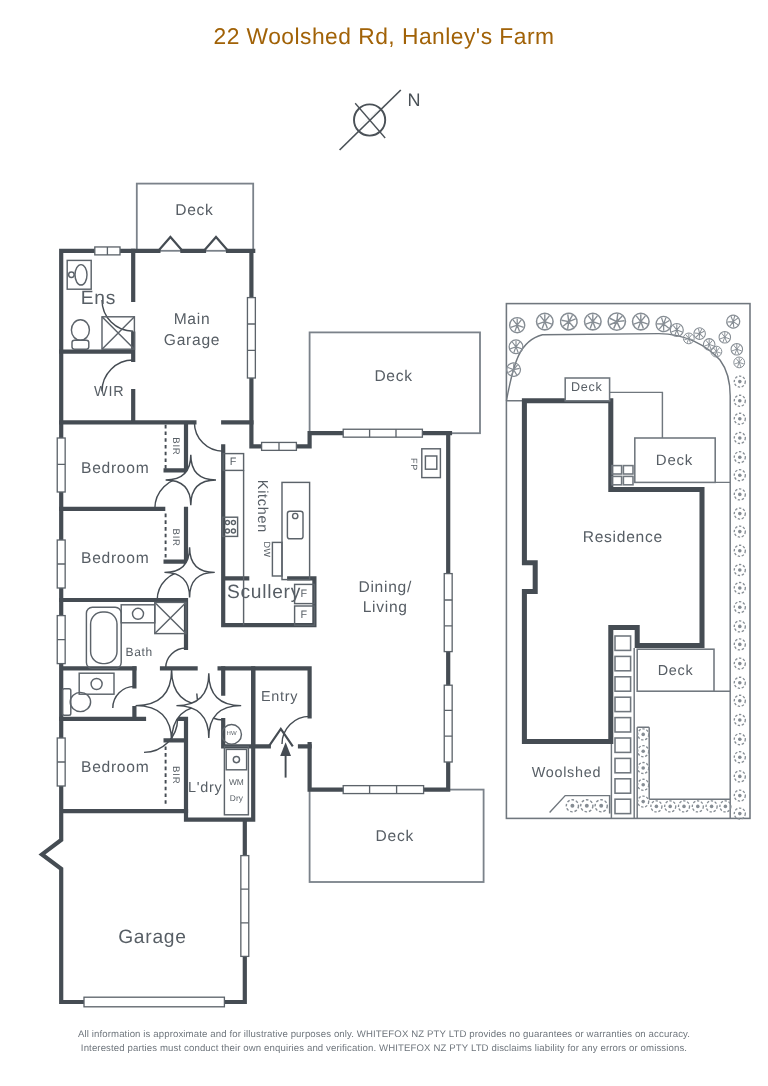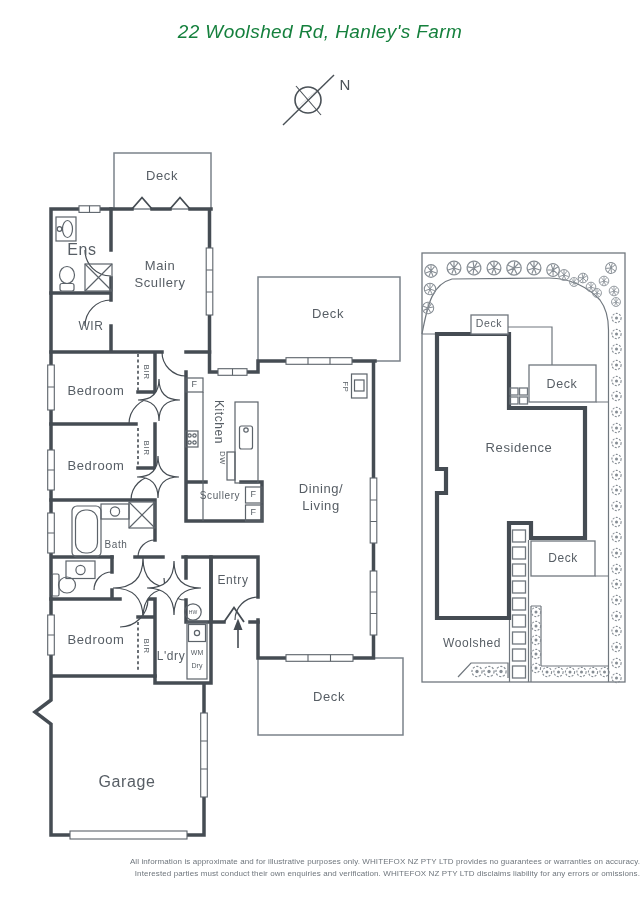--- a/index.html
+++ b/index.html
@@ -1,25 +1,25 @@
 <!DOCTYPE html>
 <html><head>
 <meta charset="utf-8">
 <style>
   html,body{margin:0;padding:0;background:#fff;}
   .page{position:relative;width:640px;height:905px;background:#fff;overflow:hidden;
         font-family:"Liberation Sans",sans-serif;}
   .plan-svg{position:absolute;left:0;top:0;width:640px;height:905px;}
   .title{position:absolute;top:21px;left:0;width:100%;text-align:center;
-         font-size:19px;font-weight:500;color:#15803d;letter-spacing:.4px;font-style:italic;}
+         font-size:19px;font-weight:500;color:#a16207;letter-spacing:.4px;}
   .lbl{position:absolute;transform:translate(-50%,-50%);color:#575e65;
        white-space:pre-line;text-align:center;letter-spacing:.6px;line-height:1.3;}
   .rot{transform:translate(-50%,-50%) rotate(90deg);}
   .north{position:absolute;transform:translate(-50%,-50%);color:#4a5157;font-size:15px;}
-  .footer{position:absolute;top:856px;left:0;width:100%;text-align:right;
+  .footer{position:absolute;top:856px;left:0;width:100%;text-align:center;
           font-size:8px;color:#6f767d;line-height:1.5;letter-spacing:.1px;}
 </style>
 </head>
 <body>
 
 <div class="page">
 
   <div class="title">22 Woolshed Rd, Hanley's Farm</div>
 
   <svg class="plan-svg" viewBox="0 0 640 905" xmlns="http://www.w3.org/2000/svg">
@@ -273,31 +273,31 @@
         <use href="#shrub" transform="translate(501,671.5) scale(1.1)"></use>
       </g>
     </g>
   </svg>
 
   <div class="north" style="left:345px;top:84px">N</div>
 
   <div class="lbl" style="left:162px;top:176px;font-size:13px">Deck</div>
   <div class="lbl" style="left:82px;top:250px;font-size:16px">Ens</div>
   <div class="lbl" style="left:160px;top:275px;font-size:13px">Main
-Scullery</div>
+Garage</div>
   <div class="lbl" style="left:91px;top:327px;font-size:12px">WIR</div>
   <div class="lbl" style="left:96px;top:391px;font-size:13px">Bedroom</div>
   <div class="lbl rot" style="left:146px;top:372px;font-size:8px">BIR</div>
   <div class="lbl" style="left:96px;top:466px;font-size:13px">Bedroom</div>
   <div class="lbl rot" style="left:146px;top:448px;font-size:8px">BIR</div>
   <div class="lbl" style="left:116px;top:544px;font-size:10px">Bath</div>
   <div class="lbl rot" style="left:218px;top:422px;font-size:12px">Kitchen</div>
   <div class="lbl rot" style="left:222px;top:458px;font-size:7.5px">DW</div>
   <div class="lbl" style="left:194.5px;top:385px;font-size:9px">F</div>
-  <div class="lbl" style="left:220px;top:495px;font-size:10px">Scullery</div>
+  <div class="lbl" style="left:220px;top:495px;font-size:16px">Scullery</div>
   <div class="lbl" style="left:253.5px;top:495px;font-size:9px">F</div>
   <div class="lbl" style="left:253.5px;top:513px;font-size:9px">F</div>
   <div class="lbl" style="left:321px;top:498px;font-size:13px">Dining/
 Living</div>
   <div class="lbl" style="left:328px;top:314px;font-size:13px">Deck</div>
   <div class="lbl rot" style="left:345px;top:387px;font-size:7.5px">FP</div>
   <div class="lbl" style="left:233px;top:581px;font-size:12px">Entry</div>
   <div class="lbl" style="left:193px;top:612px;font-size:5px;letter-spacing:0">HW</div>
   <div class="lbl" style="left:197px;top:653px;font-size:7px;letter-spacing:0">WM</div>
   <div class="lbl" style="left:197px;top:666px;font-size:7px;letter-spacing:0">Dry</div>

